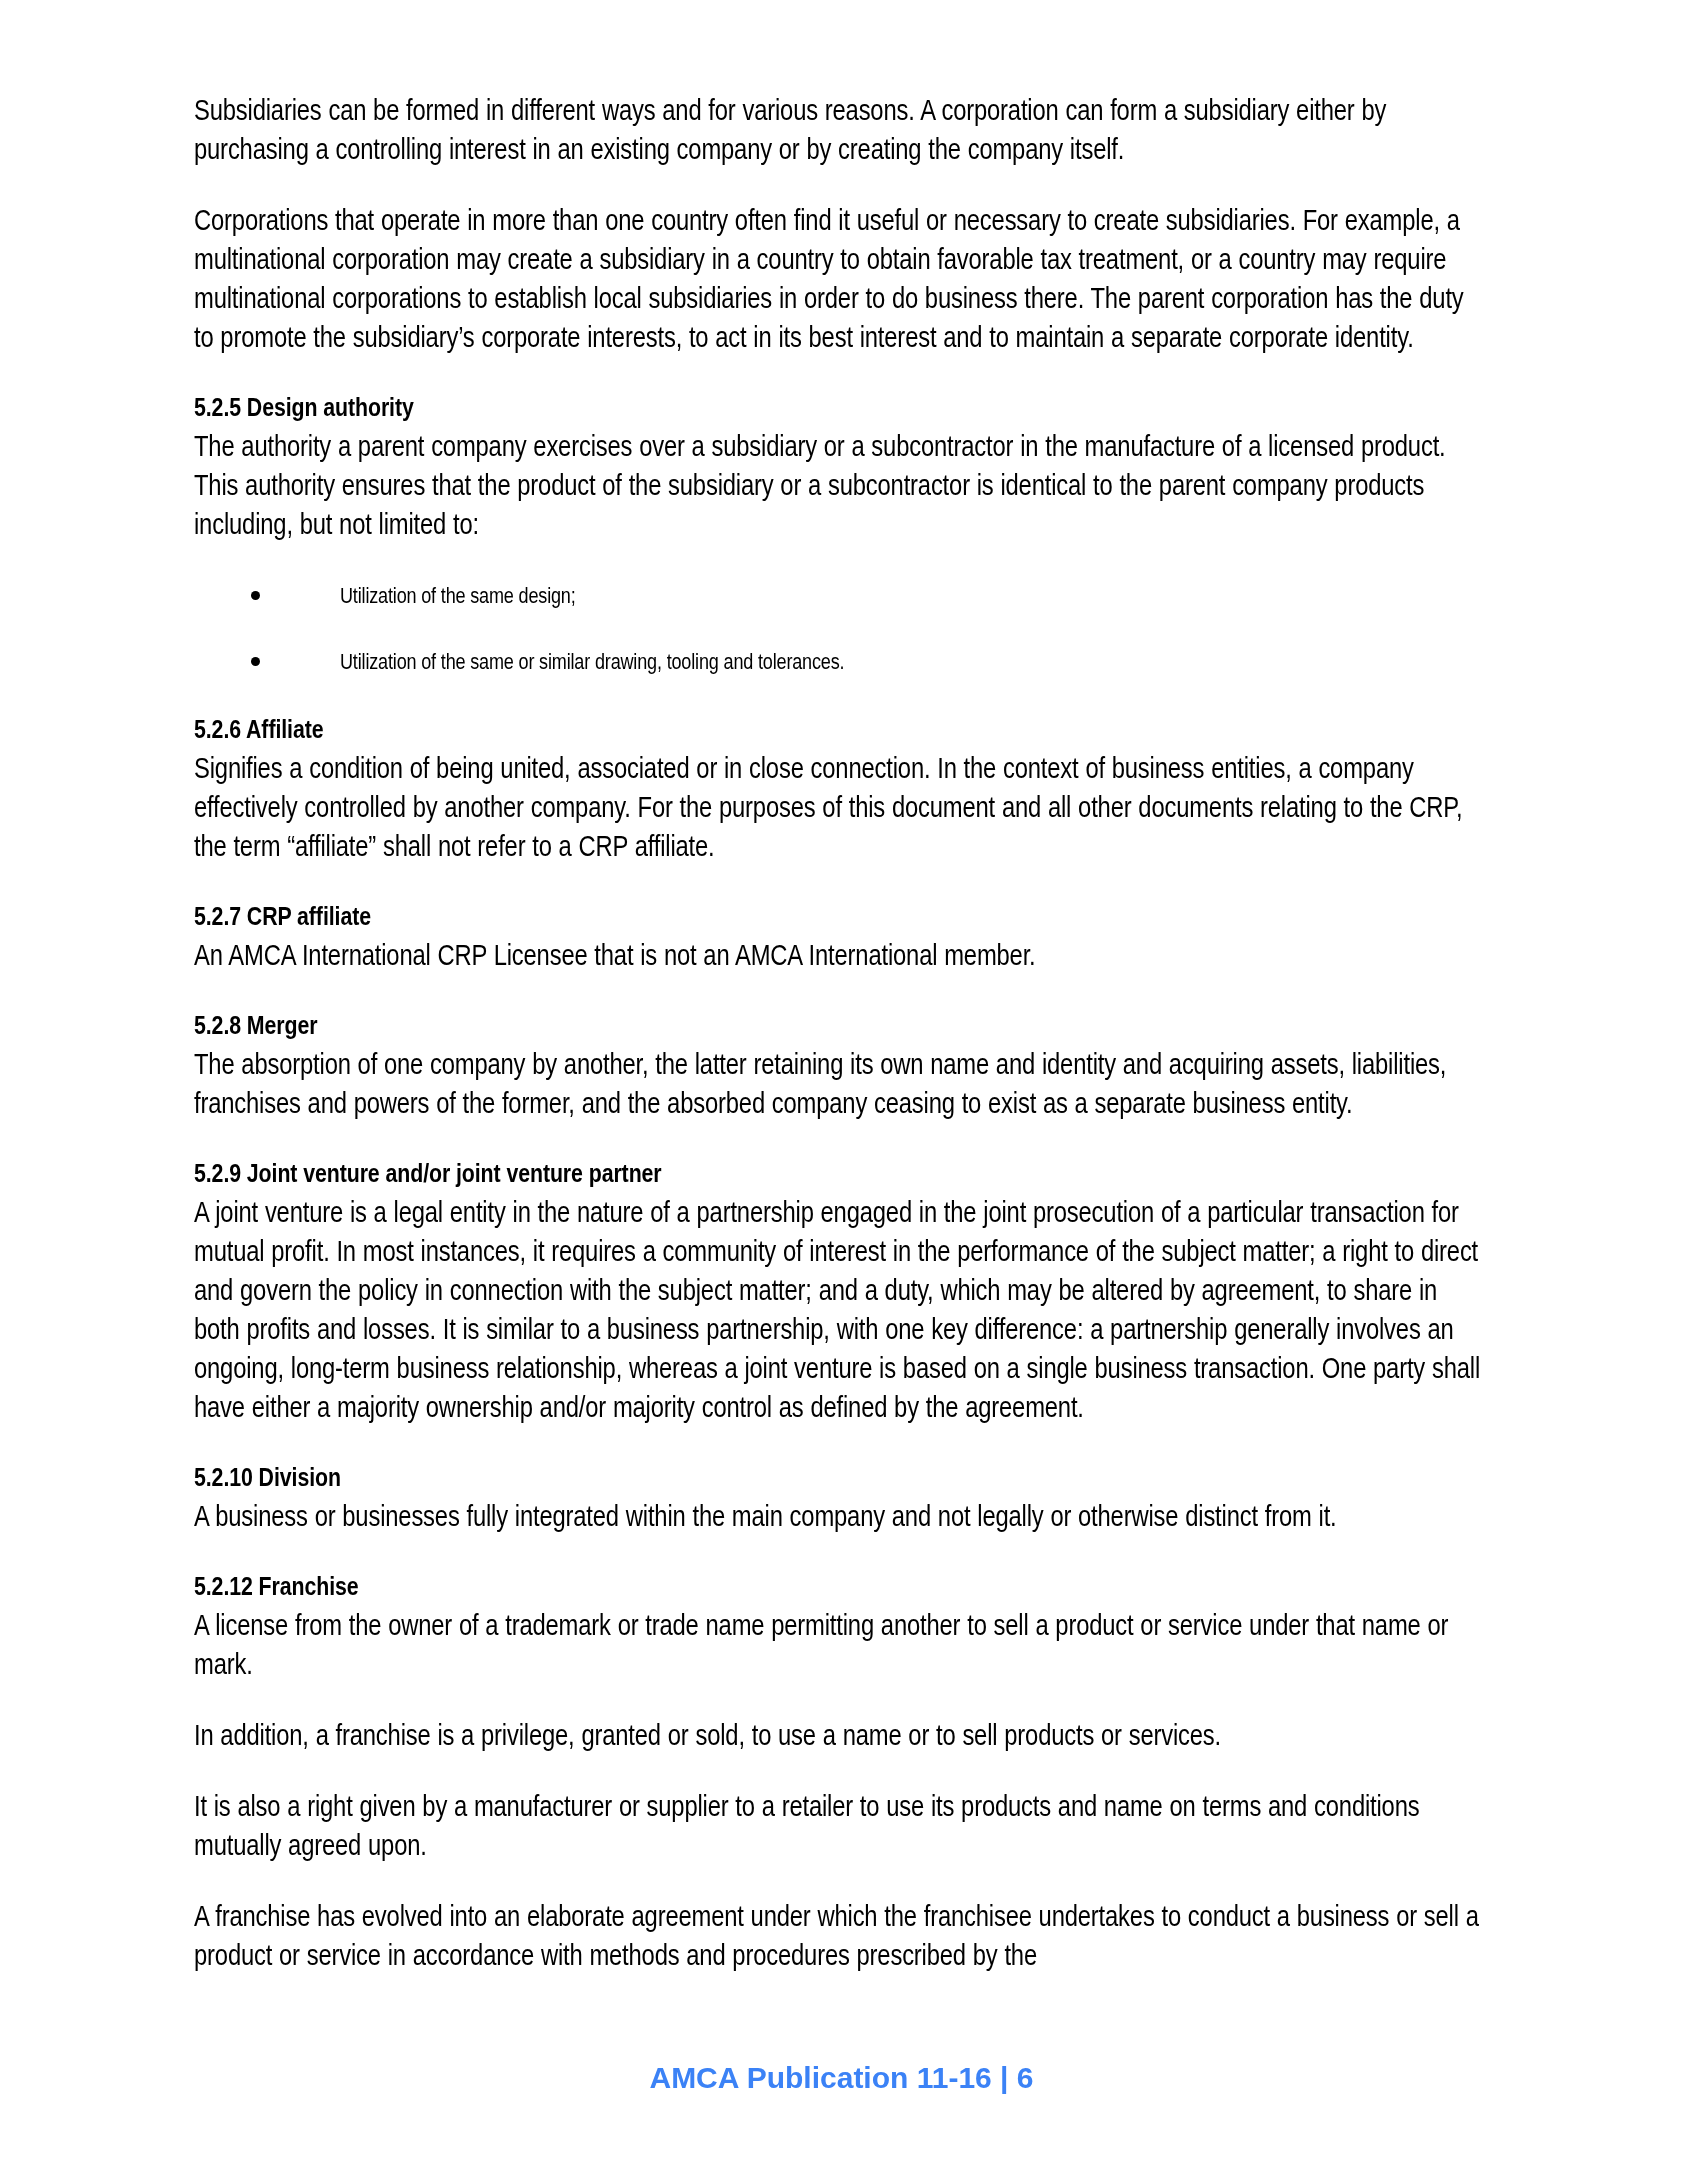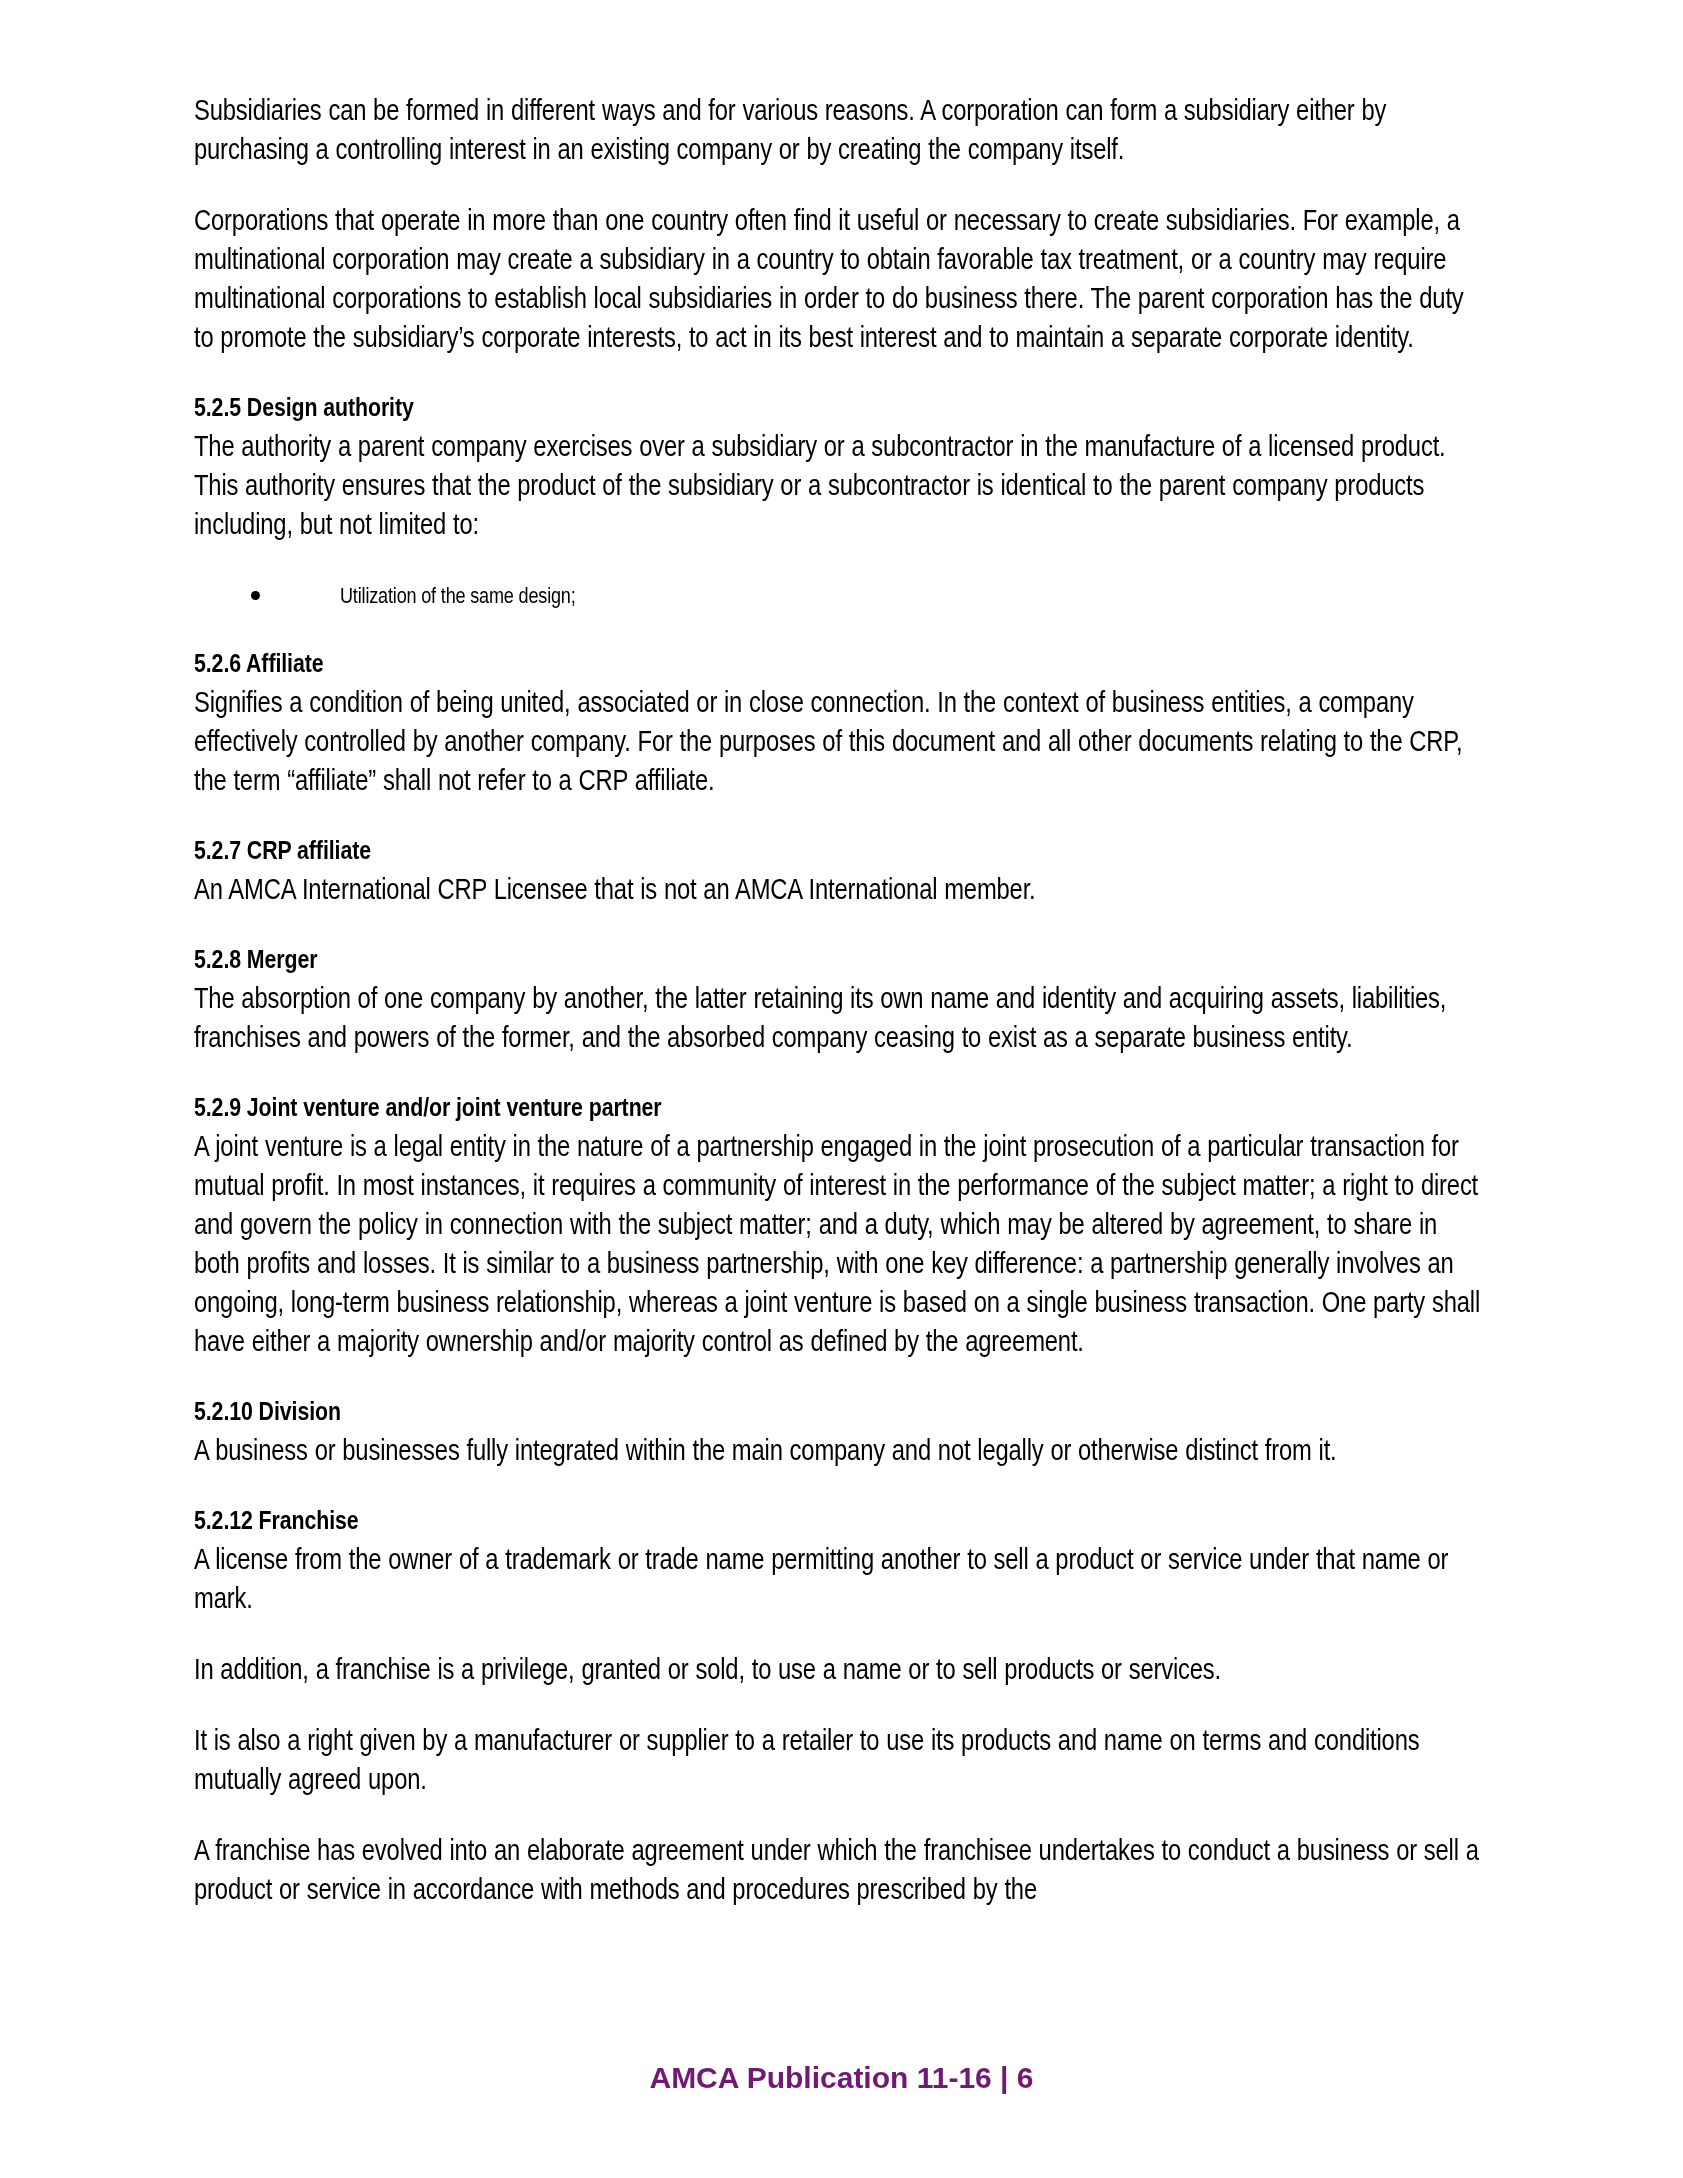--- a/index.html
+++ b/index.html
@@ -106,41 +106,45 @@
   .footer {
     position: absolute;
     left: 0;
     top: 2061px;
     width: 1683px;
     text-align: center;
     font-family: "Liberation Sans", "DejaVu Sans", sans-serif;
     font-size: 30px;
     font-weight: 700;
     letter-spacing: 0px;
-    color: #701a75;
+    color: #3b82f6;
   }
 </style>
 </head>
 <body>
 
 <div class="page">
 
   <div class="content">
 
     <p class="para">Subsidiaries can be formed in different ways and for various reasons. A corporation can form a subsidiary either by purchasing a controlling interest in an existing company or by creating the company itself.</p>
 
     <p class="para">Corporations that operate in more than one country often find it useful or necessary to create subsidiaries. For example, a multinational corporation may create a subsidiary in a country to obtain favorable tax treatment, or a country may require multinational corporations to establish local subsidiaries in order to do business there. The parent corporation has the duty to promote the subsidiary’s corporate interests, to act in its best interest and to maintain a separate corporate identity.</p>
 
     <div class="block">
       <h2 class="heading">5.2.5 Design authority</h2>
       <p class="para under-heading">The authority a parent company exercises over a subsidiary or a subcontractor in the manufacture of a licensed product. This authority ensures that the product of the subsidiary or a subcontractor is identical to the parent company products including, but not limited to:</p>
       <ul class="bullets">
         <li>
           <span class="bullet-dot"></span>
           <span class="bullet-text">Utilization of the same design;</span>
+        </li>
+        <li>
+          <span class="bullet-dot"></span>
+          <span class="bullet-text">Utilization of the same or similar drawing, tooling and tolerances.</span>
         </li>
       </ul>
     </div>
 
     <div class="block">
       <h2 class="heading">5.2.6 Affiliate</h2>
       <p class="para under-heading">Signifies a condition of being united, associated or in close connection. In the context of business entities, a company effectively controlled by another company. For the purposes of this document and all other documents relating to the CRP, the term “affiliate” shall not refer to a CRP affiliate.</p>
     </div>
 
     <div class="block">

